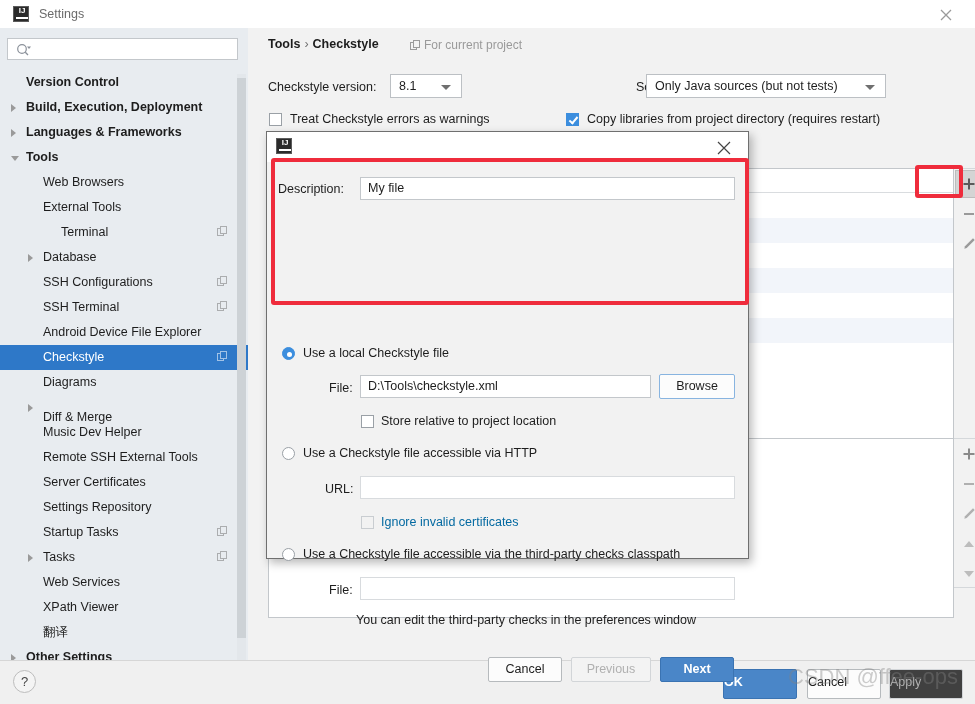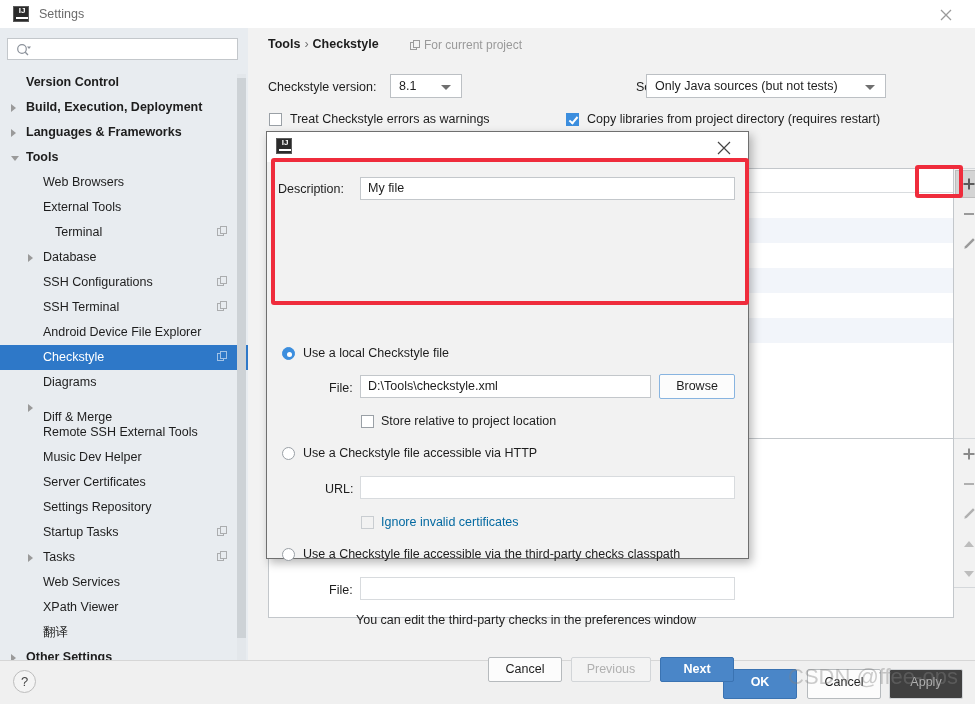--- a/index.html
+++ b/index.html
@@ -230,21 +230,21 @@
     position: absolute; left: 13px; top: 9px;
     width: 23px; height: 23px;
     border: 1px solid #bdbdbd; border-radius: 50%;
     background: #f4f4f4;
     text-align: center; line-height: 21px;
     font-size: 13px; color: #444;
   }
   .btn-main {
     position: absolute; top: 8px;
     height: 30px; line-height: 24px;
-    text-align: center;
+    text-align: left;
     font-size: 12.5px;
     border: 1px solid #b6babd;
     background: #fcfcfc;
     border-radius: 2px;
   }
   .btn-main.primary {
     background: #4a86c8; border-color: #3a73b2; color: #ffffff; font-weight: bold;
   }
   .btn-main.disabled { color: #b0b0b0; border-color: #d2d5d8; background: #404040; }
 
@@ -373,21 +373,21 @@
           <span class="tw open" style="left: 11px;"></span>
           <span class="tree-label" style="left: 26px;">Tools</span>
         </div>
         <div class="tree-row">
           <span class="tree-label" style="left: 43px;">Web Browsers</span>
         </div>
         <div class="tree-row">
           <span class="tree-label" style="left: 43px;">External Tools</span>
         </div>
         <div class="tree-row">
-          <span class="tree-label" style="left: 55px;">Terminal</span>
+          <span class="tree-label" style="left: 61px;">Terminal</span>
           <span class="copy-badge">
             <span class="b1"></span>
             <span class="b2"></span>
           </span>
         </div>
         <div class="tree-row">
           <span class="tw closed" style="left: 28px;"></span>
           <span class="tree-label" style="left: 43px;">Database</span>
         </div>
         <div class="tree-row">
@@ -415,24 +415,24 @@
           </span>
         </div>
         <div class="tree-row">
           <span class="tree-label" style="left: 43px;">Diagrams</span>
         </div>
         <div class="tree-row">
           <span class="tw closed" style="left: 28px;"></span>
           <span class="tree-label" style="left: 43px; margin-top: 10px;">Diff &amp; Merge</span>
         </div>
         <div class="tree-row">
+          <span class="tree-label" style="left: 43px;">Music Dev Helper</span>
+        </div>
+        <div class="tree-row">
           <span class="tree-label" style="left: 43px;">Remote SSH External Tools</span>
-        </div>
-        <div class="tree-row">
-          <span class="tree-label" style="left: 43px;">Music Dev Helper</span>
         </div>
         <div class="tree-row">
           <span class="tree-label" style="left: 43px;">Server Certificates</span>
         </div>
         <div class="tree-row">
           <span class="tree-label" style="left: 43px;">Settings Repository</span>
         </div>
         <div class="tree-row">
           <span class="tree-label" style="left: 43px;">Startup Tasks</span>
           <span class="copy-badge">

